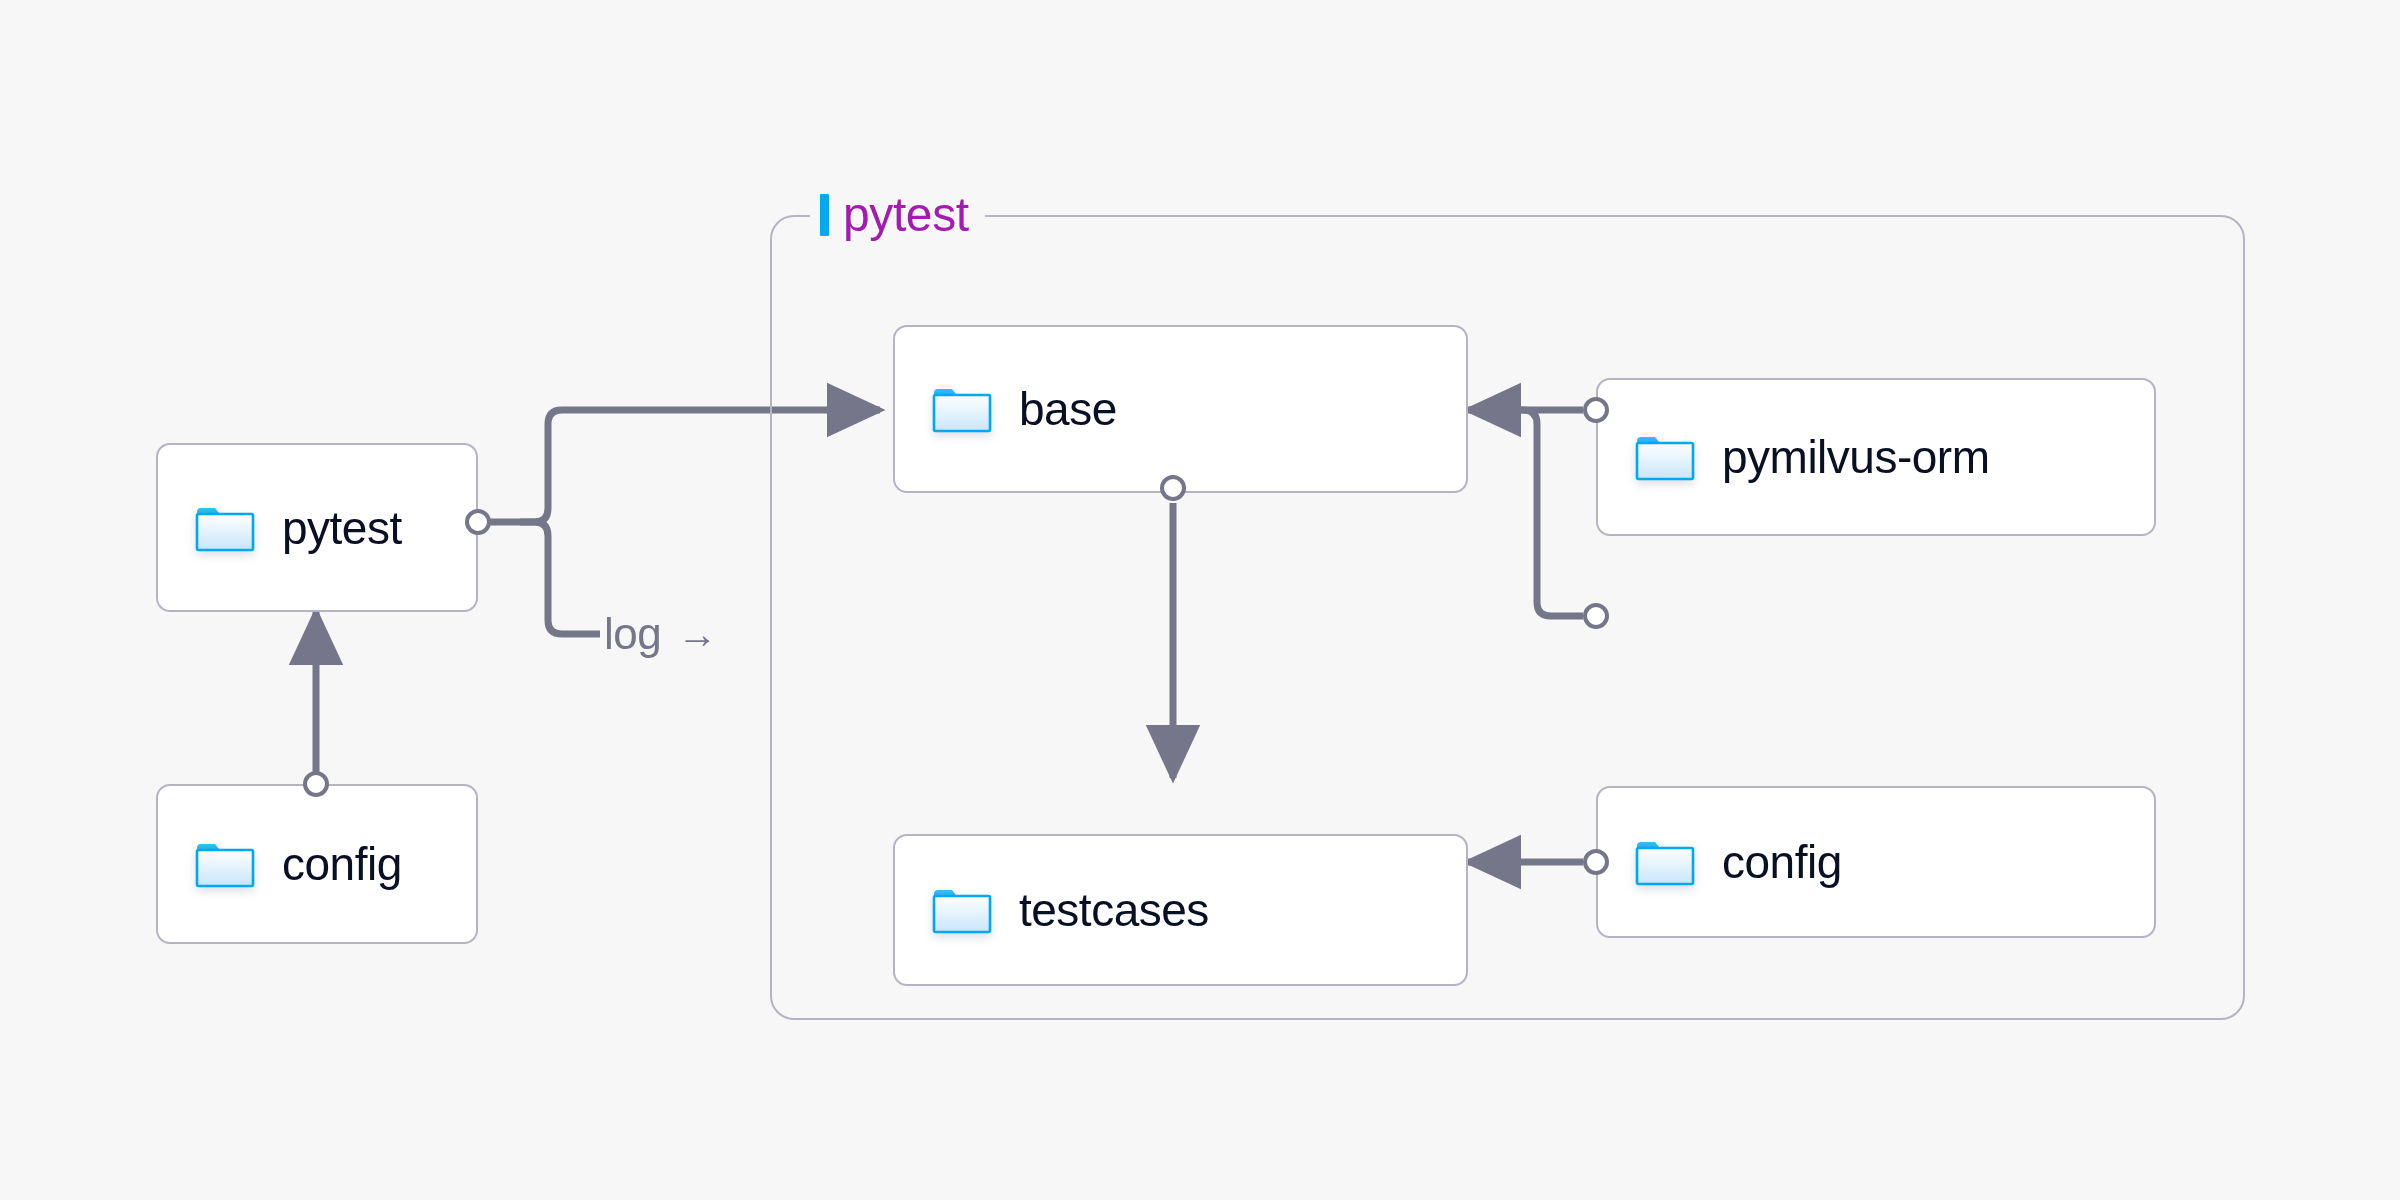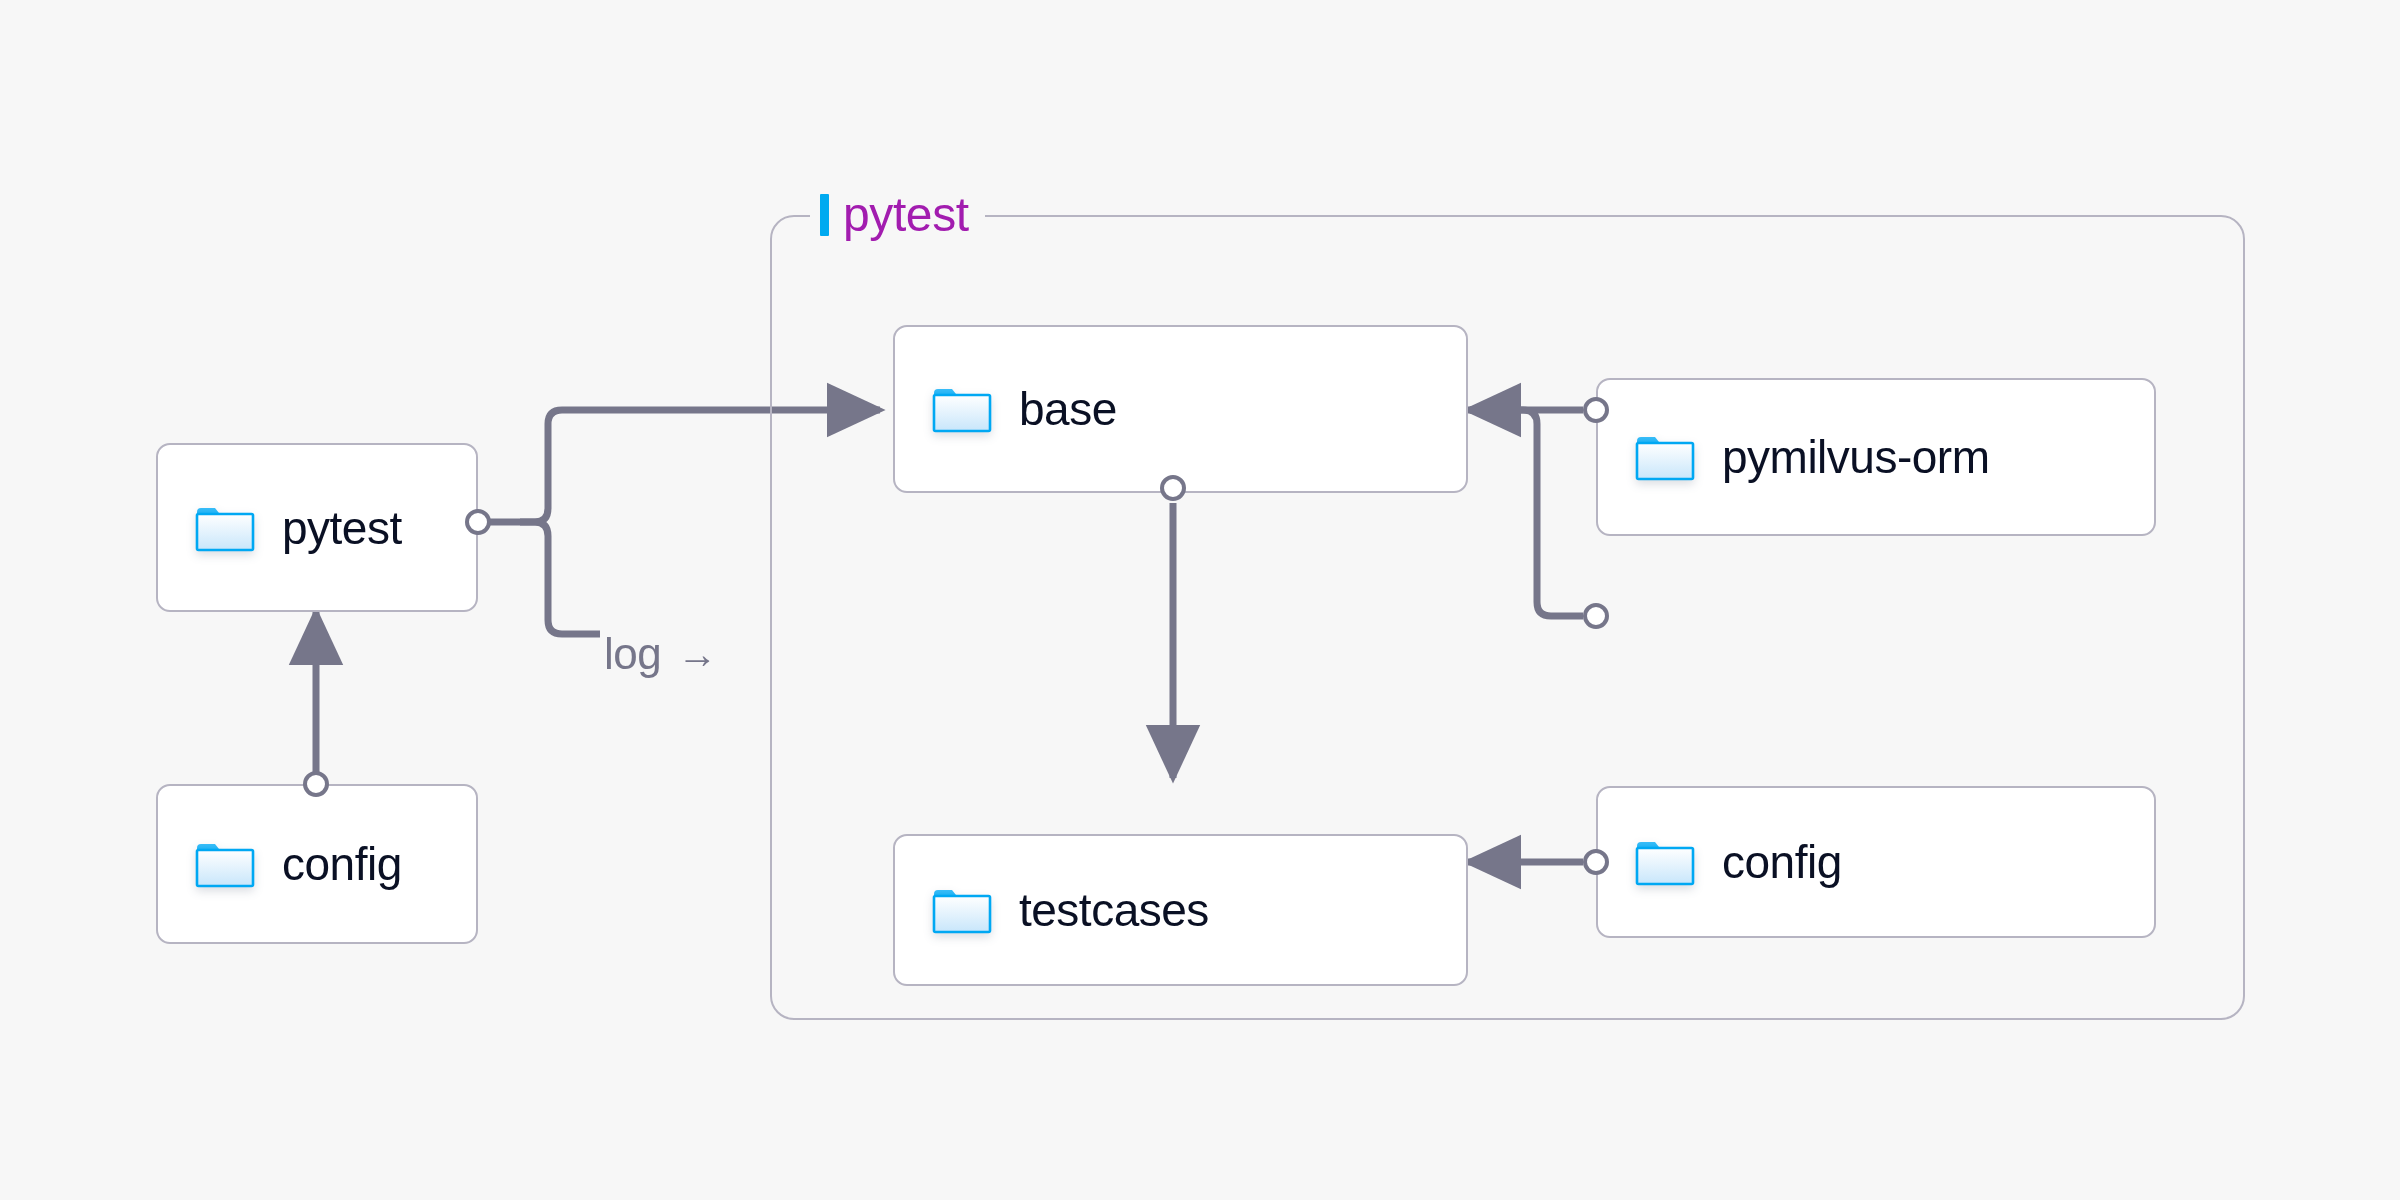--- a/index.html
+++ b/index.html
@@ -223,18 +223,18 @@
     <span class="folder">
       <svg viewBox="0 0 62 50" width="62" height="50" xmlns="http://www.w3.org/2000/svg">
         <path d="M3 9 q0-4 4-4 h14 l4 5 h3 v6 h-25 z" fill="url(#folderTab)"></path>
         <rect x="3" y="11" width="56" height="36" rx="1.5" fill="url(#folderGrad)" stroke="#00a8f3" stroke-width="2.6"></rect>
       </svg>
     </span>
     <span class="label">config</span>
   </div>
   <div class="dot" style="left:1596px; top:862px;"></div>
 
-  <div class="edge-label" style="left:604px; top:634px;margin-top:20px;">
+  <div class="edge-label" style="left:604px; top:634px;">
     <span>log</span>
     <span class="arrow-glyph">→</span>
   </div>
 
 </div>
 
 </body></html>

